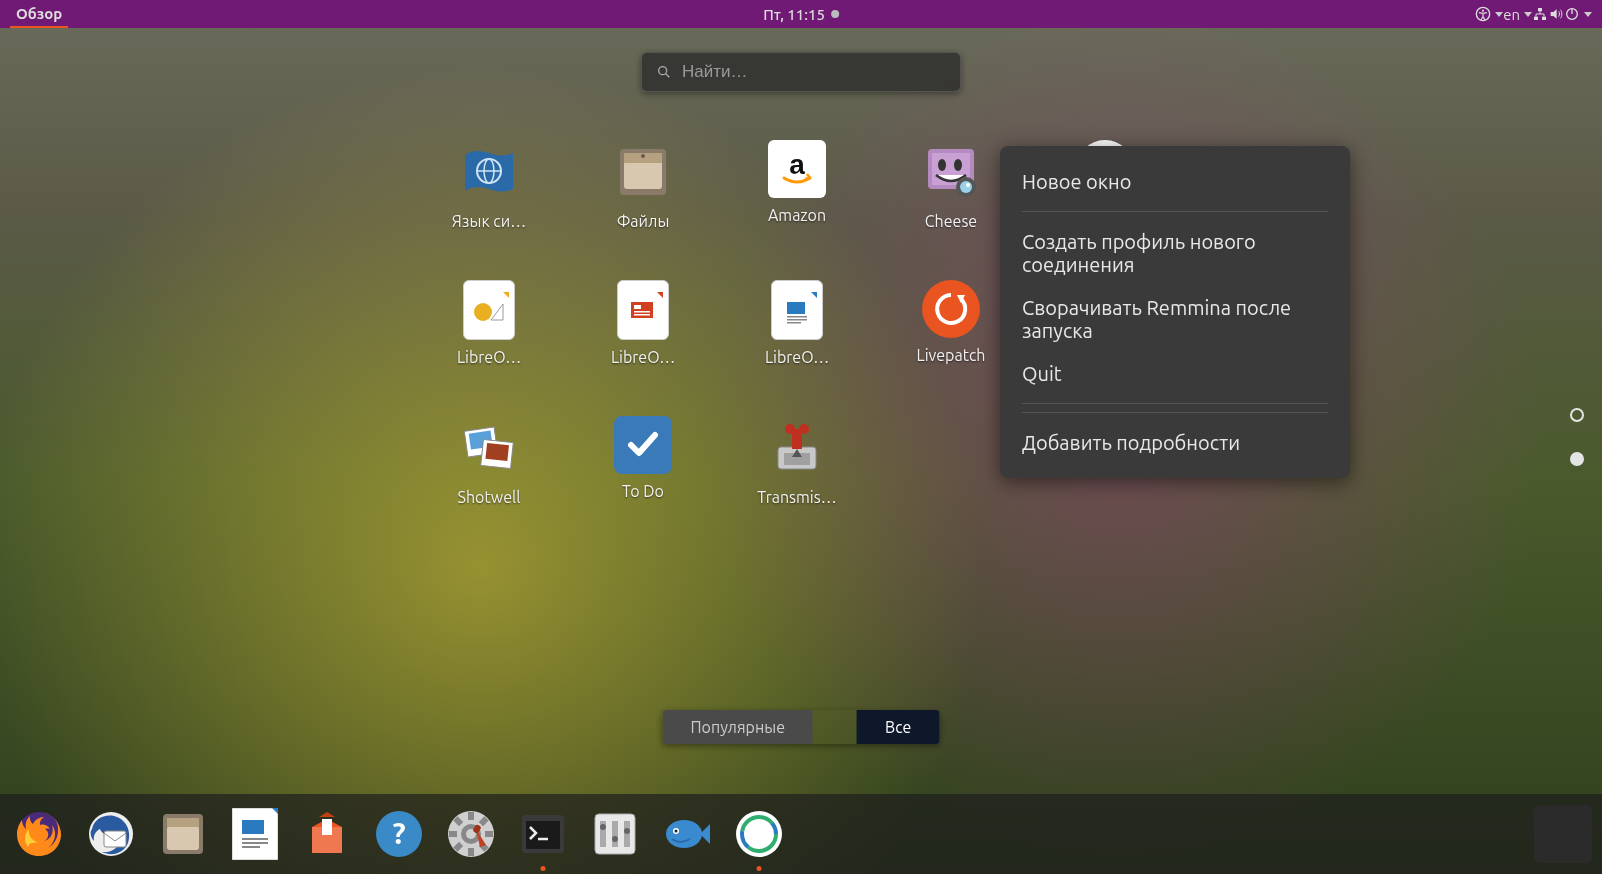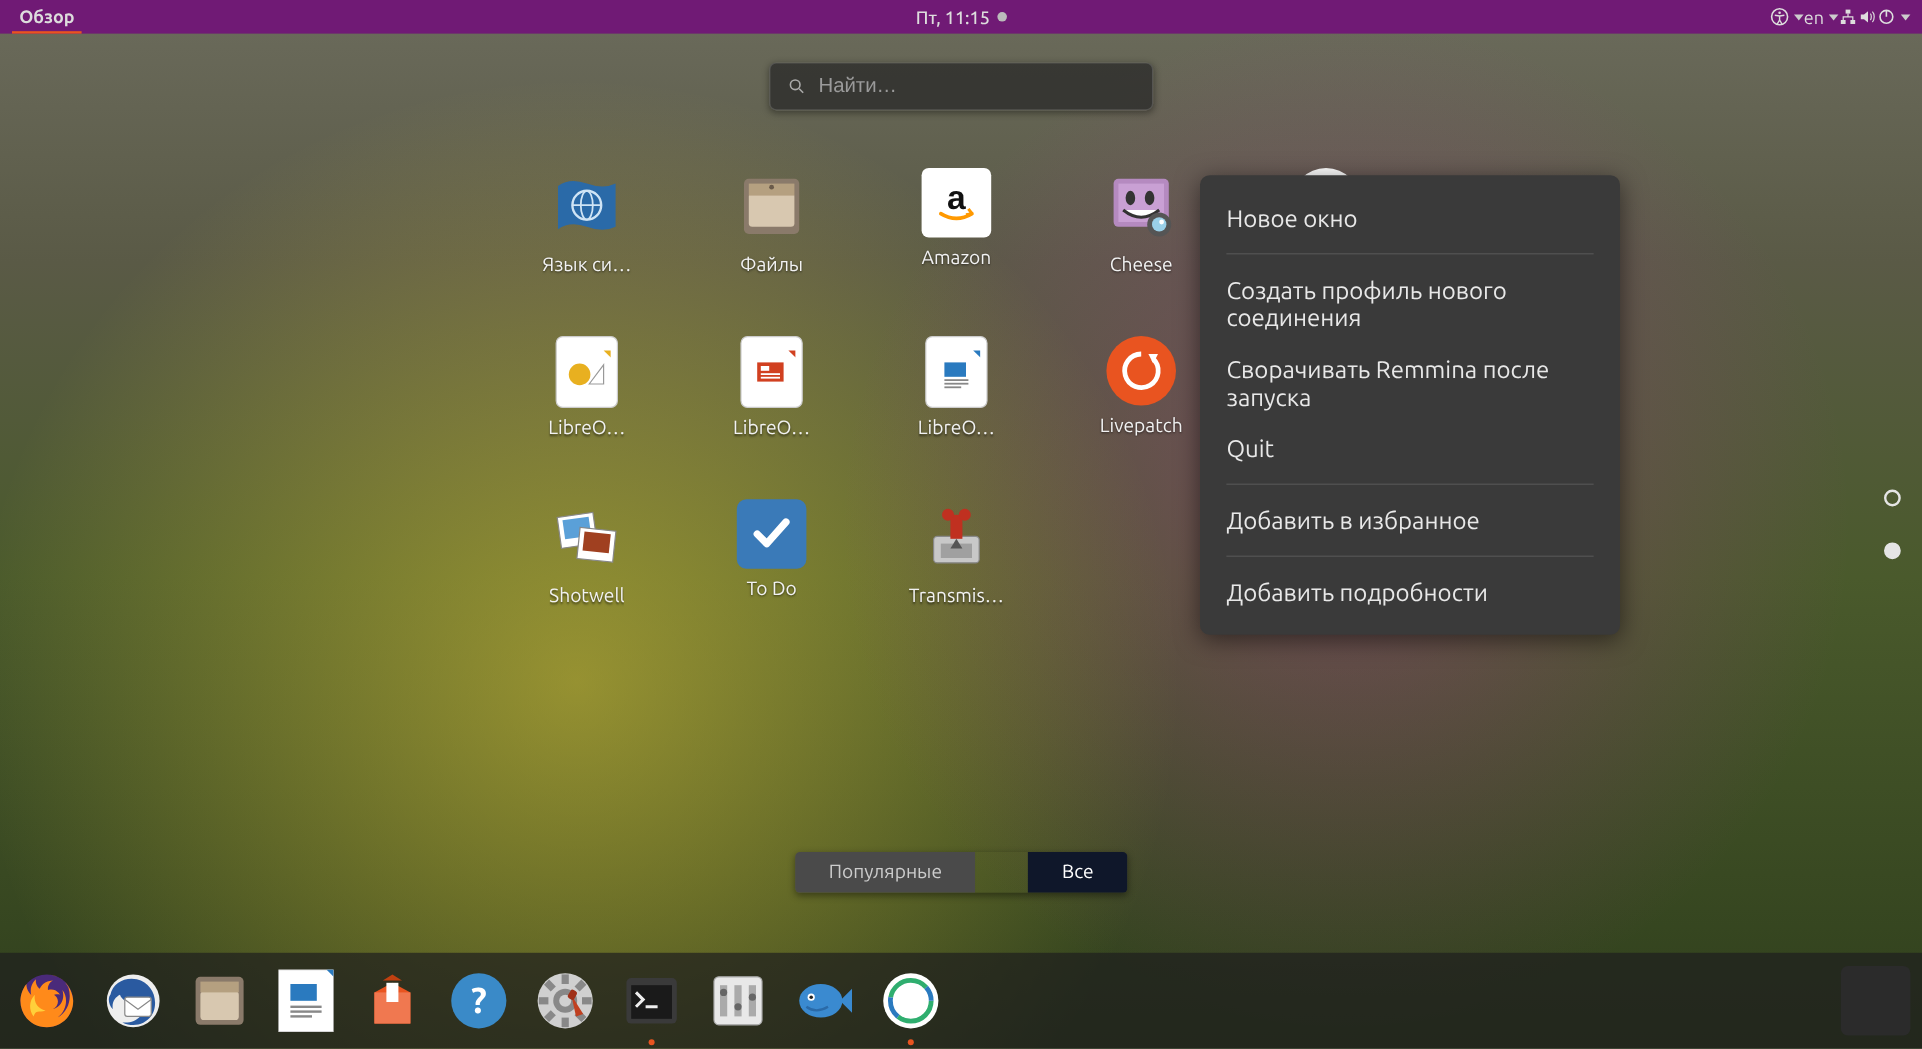--- a/index.html
+++ b/index.html
@@ -264,21 +264,20 @@
   </div>
 </div>
 
 <div class="context">
   <div class="row">Новое окно</div>
   <hr>
   <div class="row">Создать профиль нового соединения</div>
   <div class="row">Сворачивать Remmina после запуска</div>
   <div class="row">Quit</div>
   <hr>
-  <div class="row">Добавить в избранное</div>
   <hr>
   <div class="row">Добавить подробности</div>
 </div>
 
 <div class="tabs">
   <div class="tab inactive">Популярные</div>
   <div class="tab active">Все</div>
 </div>
 
 <div class="ws">

